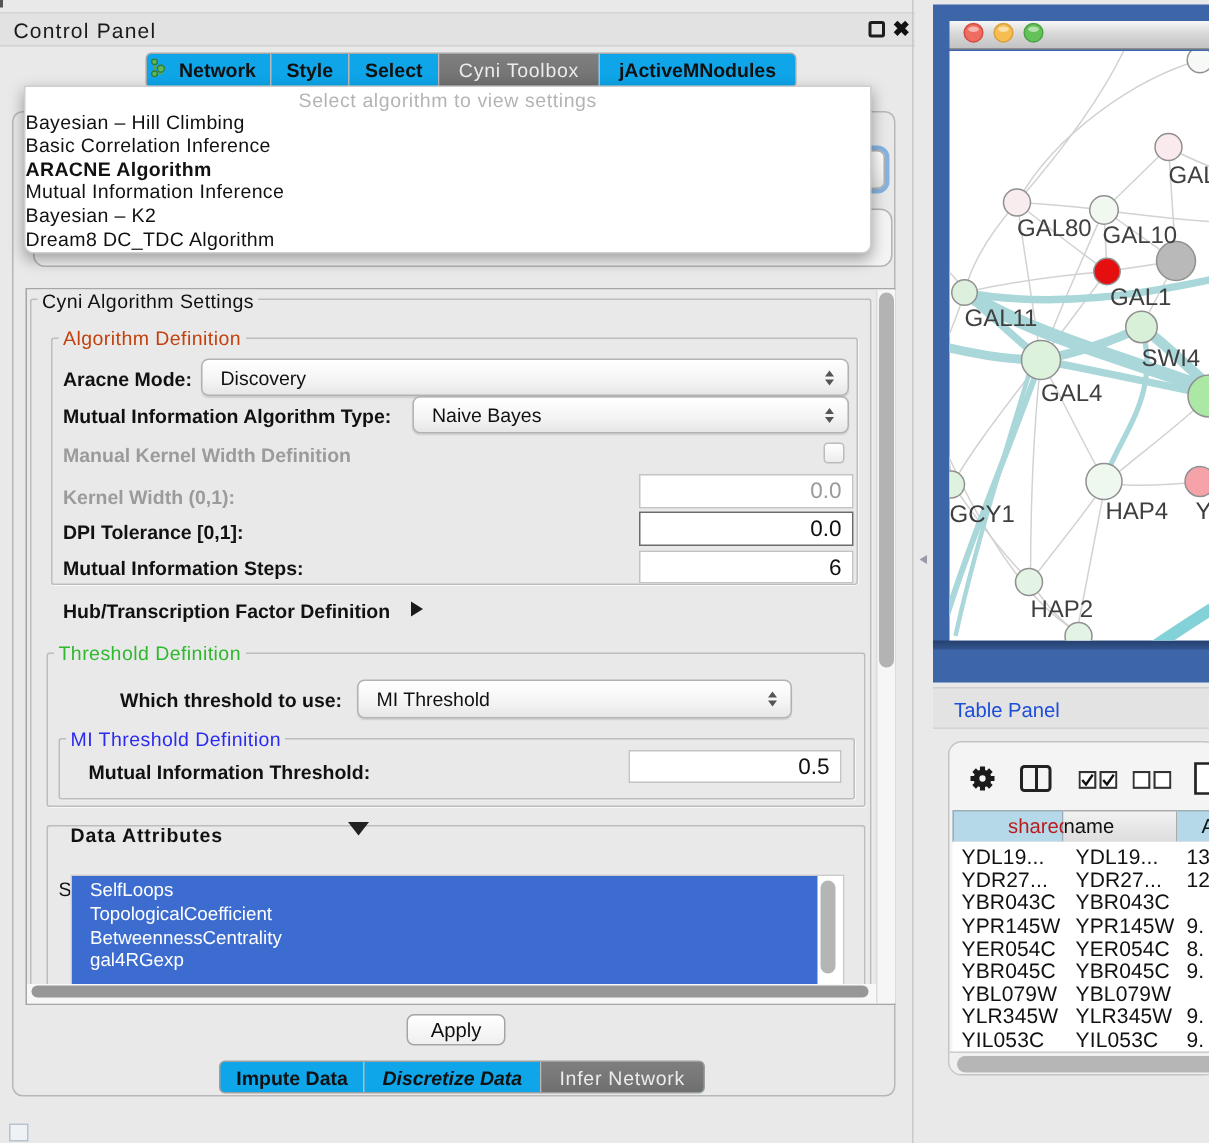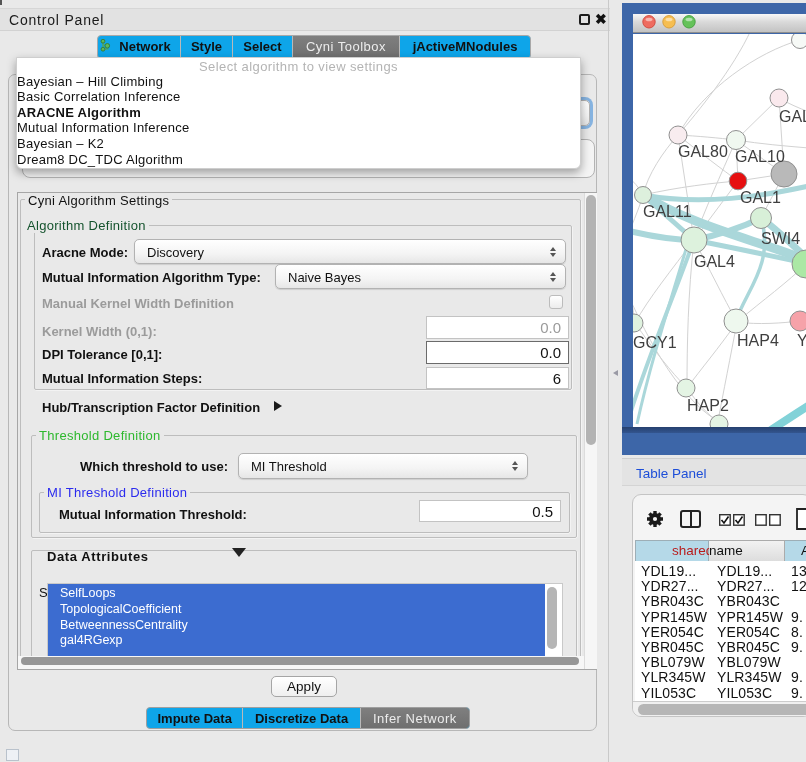--- a/index.html
+++ b/index.html
@@ -46,21 +46,21 @@
 
 <div class="abs" style="left:17px;top:192px;width:580px;height:478px;border:1px solid #a6a6a6;background:#e9e9e9;"></div>
 
 <div class="abs" style="left:18px;top:193px;width:566px;height:463px;overflow:hidden;background:#e9e9e9;">
   <div class="abs" style="left:0;top:0;width:566px;height:600px;">
 
     <div class="abs group" style="left:2px;top:6px;width:561px;height:640px;"></div>
     <div class="abs gtitle" style="left:7px;top:0px;">Cyni Algorithm Settings</div>
 
     <div class="abs group" style="left:16px;top:32px;width:538px;height:165px;"></div>
-    <div class="abs gtitle" style="left:6px;top:25px;color:#14532d;">Algorithm Definition</div>
+    <div class="abs gtitle" style="left:21px;top:25px;color:#c2410c;">Algorithm Definition</div>
 
     <div class="abs lbl" style="left:24px;top:52px;">Aracne Mode:</div>
     <div class="abs combo" style="left:116px;top:46px;width:432px;height:25px;">
       <div class="ctext">Discovery</div>
       <div class="carrows">
           <div class="up"></div>
           <div class="dn"></div>
         </div>
     </div>
 
@@ -123,21 +123,21 @@
 <div class="abs" style="left:584px;top:193px;width:13px;height:476px;background:#f6f6f6;border-left:1px solid #dcdcdc;"></div>
 <div class="abs" style="left:586px;top:195px;width:10px;height:250px;background:#b3b3b3;border-radius:5px;"></div>
 
 <div class="abs" style="left:18px;top:656px;width:566px;height:13px;background:#f7f7f7;"></div>
 <div class="abs" style="left:21px;top:657px;width:558px;height:8px;background:#979797;border-radius:4px;"></div>
 
 <div class="abs" style="left:271px;top:676px;width:66px;height:21px;border:1px solid #a5a5a5;border-radius:5px;background:linear-gradient(#ffffff,#efefef);font-size:13.5px;color:#111;text-align:center;line-height:20px;">Apply</div>
 
 <div class="abs seg" style="left:146px;top:707px;width:324px;height:22px;">
   <div class="sg" style="width:97px;">Impute Data</div>
-  <div class="sg" style="width:118px;">Discretize Data</div>
+  <div class="sg" style="width:118px;font-style:italic;">Discretize Data</div>
   <div class="sg sel" style="width:109px;">Infer Network</div>
 </div>
 
 <div class="abs" style="left:6px;top:749px;width:13px;height:12px;border:1px solid #b9c2cc;background:#eef1f5;"></div>
 
 <div class="abs seg" style="left:97px;top:35px;width:434px;height:24px;border-color:#a8a8a8;">
   <div class="sg" style="width:83px;padding-left:12px;">Network</div>
   <div class="sg" style="width:52px;">Style</div>
   <div class="sg" style="width:60px;">Select</div>
   <div class="sg sel" style="width:107px;">Cyni Toolbox</div>

